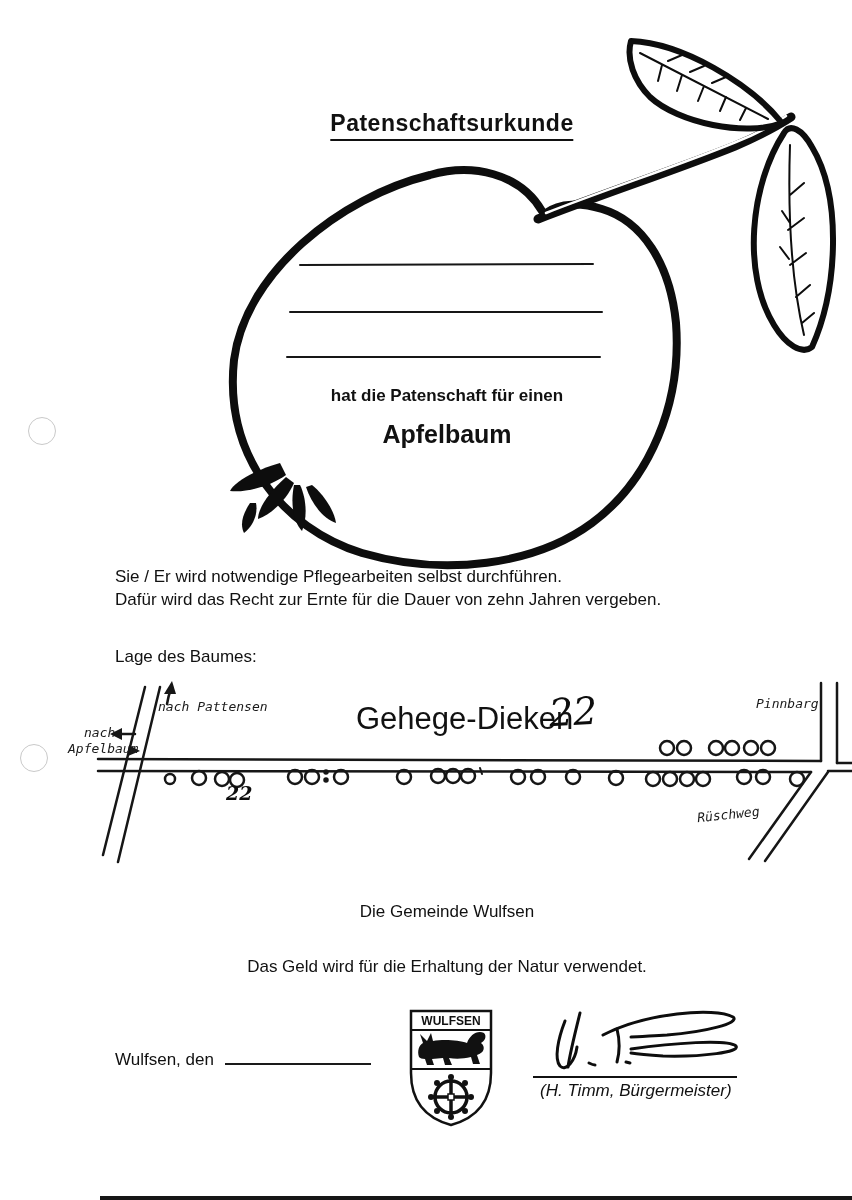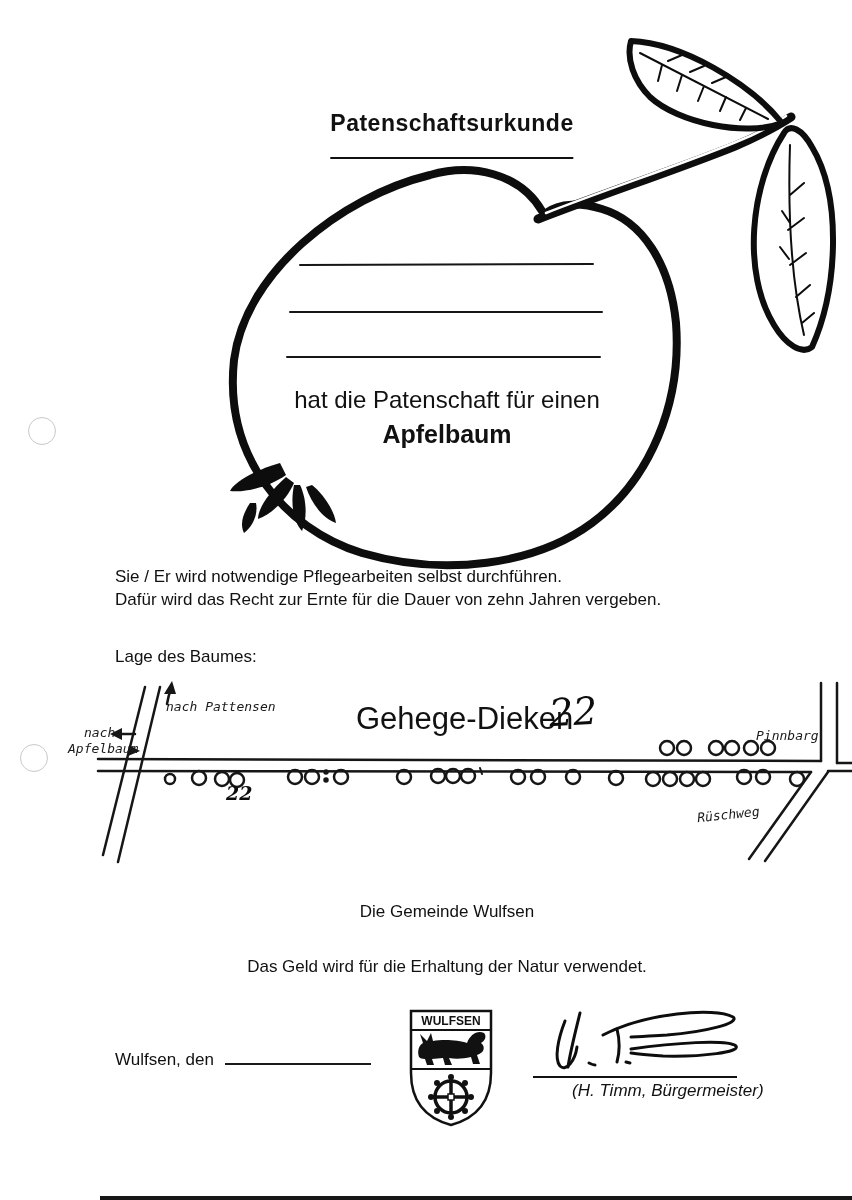--- a/index.html
+++ b/index.html
@@ -5,23 +5,23 @@
   html,body{margin:0;padding:0;background:#e8e8e8;}
   .page{
     position:relative; width:852px; height:1200px; margin:0 auto;
     background:#ffffff; overflow:hidden;
     font-family:"Liberation Sans", sans-serif; color:#111;
   }
   .abs{position:absolute;}
   .ctr{transform:translateX(-50%); white-space:nowrap;}
   .doc-title{
     font-size:23px; font-weight:bold; letter-spacing:.5px;
-    border-bottom:2.5px solid #111; padding-bottom:20px;
-  }
-  .apple-text{font-weight:normal; font-size:24px;}
+    border-bottom:2.5px solid #111; padding-bottom:2px;
+  }
+  .apple-text{font-weight:bold; font-size:17px;}
   .apple-subject{font-weight:bold; font-size:25px;}
   .body-text{font-size:17px; line-height:23px;}
   .map-label{
     font-family:"DejaVu Sans Mono", monospace; font-style:italic;
     font-size:13px; color:#1a1a1a; white-space:nowrap;
   }
   .street-label{font-size:31px; font-weight:normal; white-space:nowrap;}
   .handwritten{
     font-family:"DejaVu Serif", serif; font-style:italic; color:#0d0d0d;
     white-space:nowrap;
@@ -161,24 +161,24 @@
           <circle cx="615" cy="111" r="7"></circle>
           <circle cx="632" cy="111" r="7"></circle>
           <circle cx="648" cy="111" r="7"></circle>
         <circle cx="689" cy="109" r="7"></circle>
           <circle cx="708" cy="109" r="7"></circle>
         <circle cx="742" cy="111" r="7"></circle>
       </g>
     </g>
   </svg>
 
-  <span class="abs map-label" style="left:166px; top:699px;">nach Pattensen</span>
+  <span class="abs map-label" style="left:158px; top:699px;">nach Pattensen</span>
   <span class="abs map-label" style="left:84px; top:725px;">nach</span>
   <span class="abs map-label" style="left:68px; top:741px;">Apfelbaum</span>
-  <span class="abs map-label" style="left:756px; top:728px;">Pinnbarg</span>
+  <span class="abs map-label" style="left:756px; top:696px;">Pinnbarg</span>
   <span class="abs map-label" style="left:697px; top:807px; transform:rotate(-6deg);">Rüschweg</span>
   <span class="abs street-label" style="left:356px; top:701px;">Gehege-Dieken</span>
   <span class="abs handwritten" style="left:549px; top:690px; font-size:38px; transform:rotate(-3deg);">22</span>
   <span class="abs handwritten" style="left:226px; top:782px; font-size:19px; font-weight:bold;">22</span>
 
   <div class="abs ctr body-text" style="left:447px; top:900px;text-align:right;">Die Gemeinde Wulfsen</div>
   <div class="abs ctr body-text" style="left:447px; top:955px;">Das Geld wird für die Erhaltung der Natur verwendet.</div>
 
   <div class="abs body-text" style="left:115px; top:1048px;">
     <span>Wulfsen, den</span>
@@ -218,17 +218,17 @@
       <path d="M20,16 C13,34 9,54 15,61 C21,67 30,56 32,42"></path>
       <path d="M35,8 C30,28 25,48 23,62"></path>
       <path d="M44,58 C46,59 48,60 50,60"></path>
       <path d="M72,24 C75,36 75,46 72,57"></path>
       <path d="M81,57 l4,1"></path>
       <path d="M58,30 C100,8 170,2 188,12 C196,18 160,27 122,30 C104,31 92,32 86,32"></path>
       <path d="M86,44 C128,38 182,34 191,41 C196,47 158,52 118,51 C102,50 92,49 86,48"></path>
     </g>
   </svg>
   <div class="abs" style="left:533px; top:1076px; width:204px; height:2px; background:#111;"></div>
-  <div class="abs sig-caption" style="left:572px; top:1081px;">(H. Timm, Bürgermeister)</div>
+  <div class="abs sig-caption" style="left:540px; top:1081px;">(H. Timm, Bürgermeister)</div>
 
   <div class="abs scan-edge" style="left:100px; top:1196px; width:752px; height:4px;"></div>
 
 </div>
 
 </body></html>

